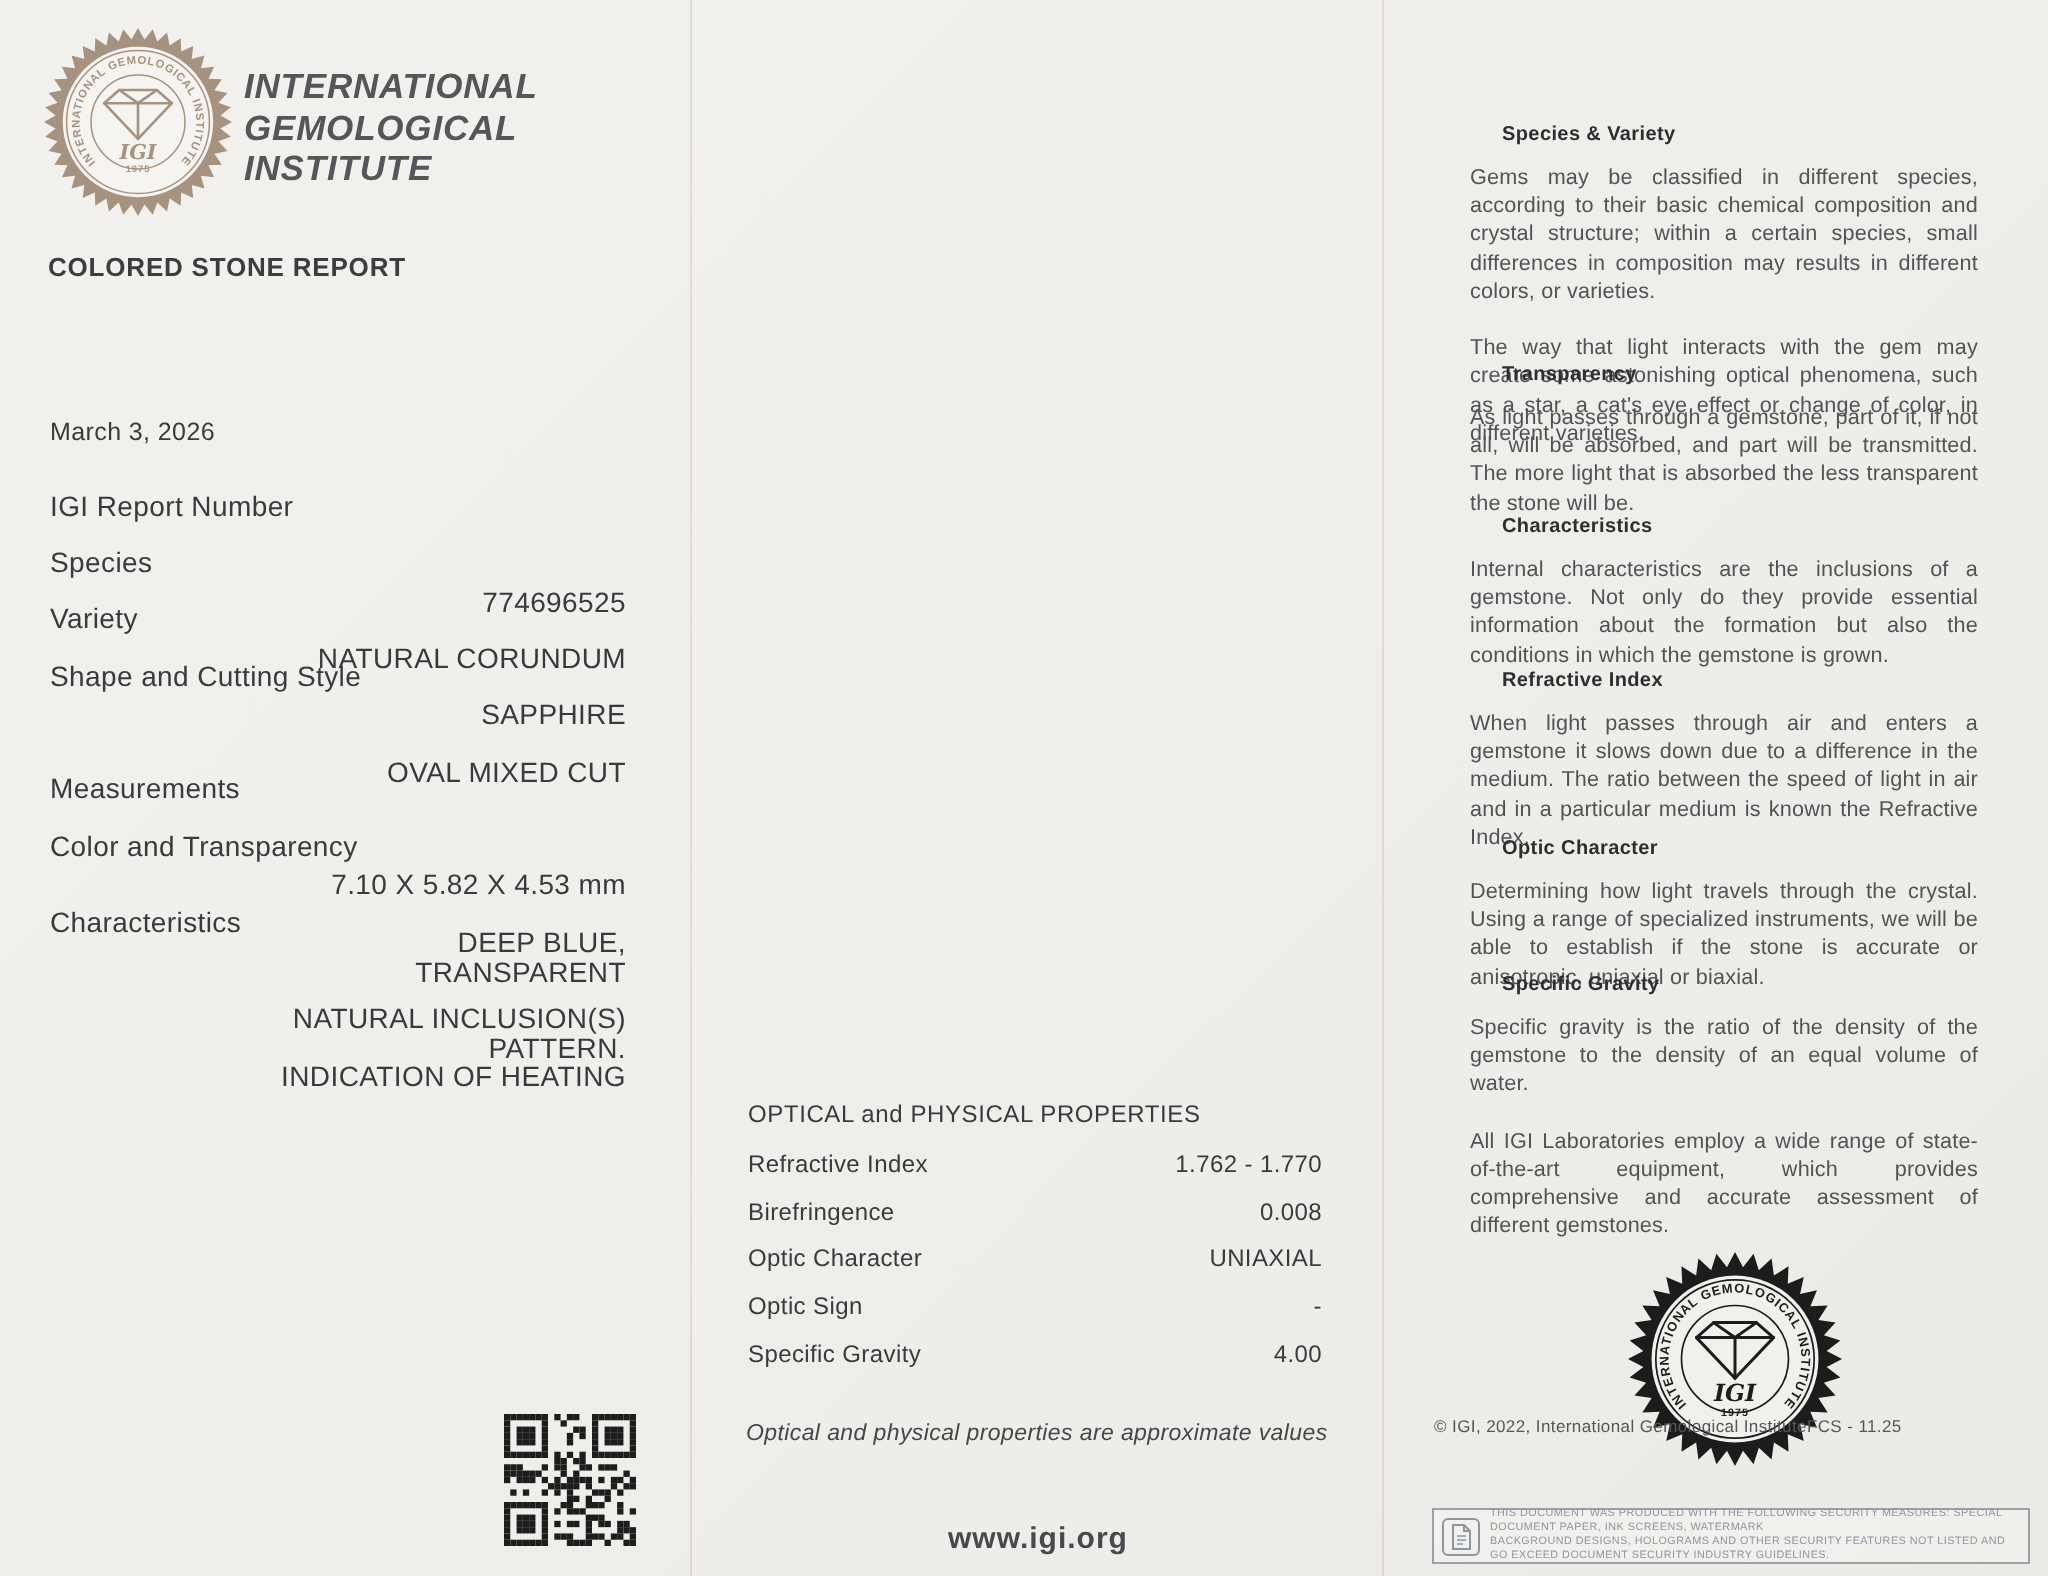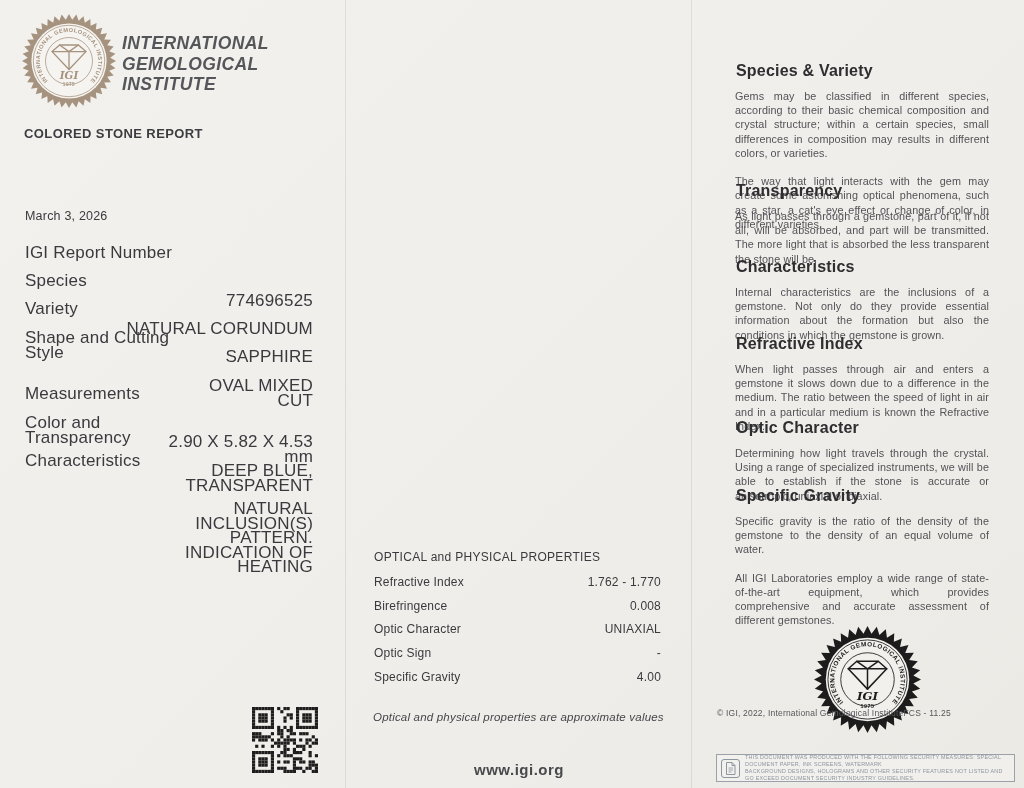--- a/index.html
+++ b/index.html
@@ -19,36 +19,36 @@
     line-height:20.5px;letter-spacing:0.4px;color:#55565a;white-space:pre-line;font-style:italic;
   }
   .report-title{
     position:absolute;left:24px;top:126px;font-size:13px;font-weight:bold;
     letter-spacing:0.4px;color:#3c3d41;
   }
 
   
   .report-date{position:absolute;left:25px;top:209px;font-size:12.5px;color:#3a3a3e;letter-spacing:0.2px;}
   .field-row{position:absolute;left:25px;width:288px;display:flex;justify-content:space-between;
-    font-size:17px;letter-spacing:0.2px;color:#3a3a3e;line-height:14.5px;}
+    font-size:14px;letter-spacing:0.2px;color:#3a3a3e;line-height:14.5px;}
   .field-row .value{text-align:right;white-space:pre-line;margin-top:48px;}
 
   
   .props-title{position:absolute;left:374px;top:550px;font-size:12px;color:#3a3a3e;letter-spacing:0.3px;}
   .prop-row{position:absolute;left:374px;width:287px;display:flex;justify-content:space-between;
     font-size:12px;letter-spacing:0.2px;color:#3a3a3e;}
   .props-note{position:absolute;left:373px;top:711px;font-size:11.5px;font-style:italic;color:#45454a;letter-spacing:0.2px;}
   .website{position:absolute;left:346px;width:346px;top:761px;text-align:center;
     font-size:15px;font-weight:bold;color:#48494d;letter-spacing:0.5px;}
   .qr{position:absolute;left:252px;top:707px;width:66px;height:66px;}
   .qr rect{fill:#1d1d1d;}
 
   
   .edu-section{position:absolute;left:735px;width:254px;}
-  .edu-section h3{margin:0 0 9px 1px;font-size:16px;color:#2e2e31;letter-spacing:0.2px;}
+  .edu-section h3{margin:0 0 9px 16px;font-size:10px;color:#2e2e31;letter-spacing:0.2px;}
   .edu-section p{margin:0;font-size:10.8px;line-height:14.2px;text-align:justify;
     color:#525257;white-space:pre-line;letter-spacing:0.1px;}
 
   
   .seal-black{position:absolute;left:814px;top:626px;width:107px;height:107px;}
   .seal .burst,.seal .ringline{stroke-linejoin:round;}
   .seal .ringline{fill:none;stroke-width:0.8;}
   .seal .ringtext{font-size:6px;font-weight:bold;letter-spacing:0.45px;font-family:"Liberation Sans",sans-serif;}
   .seal .monogram{font-size:11px;font-weight:bold;font-style:italic;font-family:"DejaVu Serif",serif;text-anchor:middle;}
   .seal .year{font-size:5px;font-weight:bold;text-anchor:middle;letter-spacing:0.5px;font-family:"Liberation Sans",sans-serif;}
@@ -113,21 +113,21 @@
   <div class="field-row" style="top:302px">
     <span class="label">Variety</span>
     <span class="value">SAPPHIRE</span>
   </div>
   <div class="field-row" style="top:331px">
     <span class="label">Shape and Cutting Style</span>
     <span class="value">OVAL MIXED CUT</span>
   </div>
   <div class="field-row" style="top:387px">
     <span class="label">Measurements</span>
-    <span class="value">2.90 X 5.82 X 4.53 mm</span>
+    <span class="value">7.10 X 5.82 X 4.53 mm</span>
   </div>
   <div class="field-row" style="top:416px">
     <span class="label">Color and Transparency</span>
     <span class="value">DEEP BLUE,
 TRANSPARENT</span>
   </div>
   <div class="field-row" style="top:454px">
     <span class="label">Characteristics</span>
     <span class="value">NATURAL INCLUSION(S)
 PATTERN.

